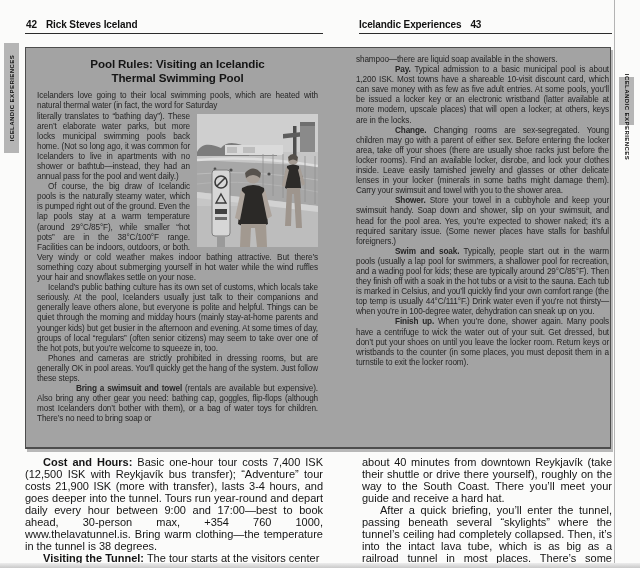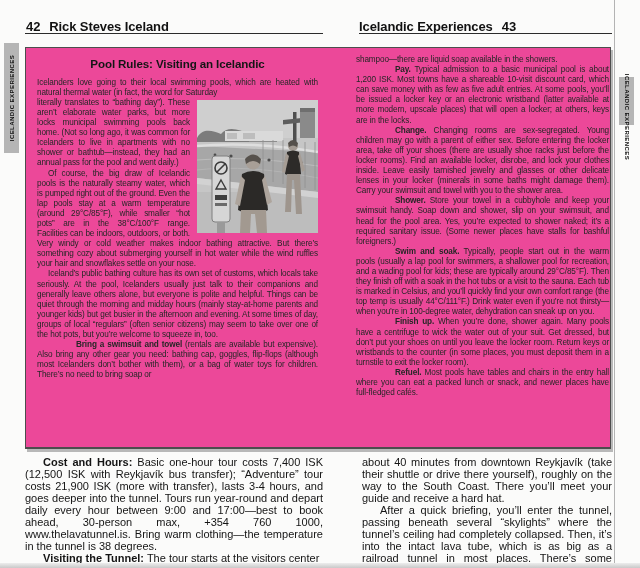--- a/index.html
+++ b/index.html
@@ -3,21 +3,21 @@
 <meta charset="utf-8">
 <style>
   html,body{margin:0;padding:0;}
   body{
     width:640px;height:568px;position:relative;overflow:hidden;
     background:#fbfbfa;
     font-family:"Liberation Sans",sans-serif;
     color:#1c1c1c;
   }
   
-  .page-header{position:absolute;top:19px;font-size:13px;font-weight:bold;letter-spacing:-0.1px;color:#111;}
+  .page-header{position:absolute;top:19px;font-size:10px;font-weight:bold;letter-spacing:-0.1px;color:#111;}
   .page-header .num{display:inline-block;}
   .hdr-left{left:26px;}
   .hdr-left .num{margin-right:9px;}
   .hdr-right{left:359px;width:253px;}
   .hdr-right .num{margin-left:9px;}
   .hdr-rule{position:absolute;top:33px;height:1.2px;background:#2b2b2b;}
   .rule-left{left:25px;width:298px;}
   .rule-right{left:359px;width:253px;}
   .page-edge-line{position:absolute;left:614px;top:0;width:1px;height:568px;background:#b3b3b3;}
   .bottom-shade{position:absolute;left:0;bottom:0;width:640px;height:5px;background:linear-gradient(#eceoec,#cfcfcf);background:linear-gradient(#ededed,#c9c9c9);}
@@ -25,21 +25,21 @@
   .tab{position:absolute;font-size:6px;font-weight:bold;letter-spacing:0.45px;color:#101010;}
   .tab .label{position:absolute;left:50%;top:50%;white-space:nowrap;}
   .tab-left{left:4px;top:43px;width:15px;height:110px;background:#b5b5b5;}
   .tab-left .label{transform:translate(-50%,-50%) rotate(-90deg);}
   .tab-right{left:619px;top:44px;width:15px;height:146px;}
   .tab-right .gray-block{position:absolute;left:0;top:33px;width:15px;height:48px;background:#b5b5b5;}
   .tab-right .label{transform:translate(-50%,-50%) rotate(90deg);}
   
   .sidebar-box{
     position:absolute;left:25px;top:47px;width:584px;height:399px;
-    background:#ec4899;border:1.5px solid #4d4d4d;border-bottom-width:2.5px;
+    background:#a3a3a3;border:1.5px solid #4d4d4d;border-bottom-width:2.5px;
     box-shadow:2px 3px 0 #b8b8b8;overflow:hidden;
   }
   .box-title{font-size:11.6px;font-weight:bold;text-align:center;line-height:1.18;color:#151515;margin:0 0 7px 0;}
   .col{position:absolute;font-size:8.2px;line-height:10.1px;letter-spacing:-0.12px;color:#262626;text-align:justify;}
   .col-left{left:11px;top:9px;width:281px;}
   .col-right{left:330px;top:7px;width:253px;}
   .bp{margin:0;}
   .bp.ind{text-indent:11px;}
   .lead{font-weight:bold;padding-left:28px;}
   
@@ -72,20 +72,21 @@
 <div class="tab tab-right">
   <span class="gray-block"></span>
   <span class="label">ICELANDIC EXPERIENCES</span>
 </div>
 
 <div class="sidebar-box">
 
   <div class="col col-left">
     <div class="box-title">
       <span>Pool Rules: Visiting an Icelandic</span><br>
+      <span>Thermal Swimming Pool</span>
     </div>
     <p class="bp"><span>Icelanders love going to their local swimming pools, which are heated with natural thermal water (in fact, the word for Saturday</span></p>
     <figure class="photo">
       <svg viewBox="0 0 121 133" xmlns="http://www.w3.org/2000/svg">
         <rect width="121" height="133" fill="#c6c6c6"></rect>
         <rect width="121" height="38" fill="#cfcfcf"></rect>
         <path d="M0,38 C6,27 16,31 24,34 C30,26 42,29 52,34 L52,42 L0,42 Z" fill="#7c7c7c"></path>
         <path d="M52,36 C60,30 72,33 80,36 L80,42 L52,42 Z" fill="#8d8d8d"></path>
         <rect x="28" y="31" width="58" height="10" fill="#dadada"></rect>
         <rect x="30" y="33" width="10" height="6" fill="#bdbdbd"></rect>
@@ -135,31 +136,31 @@
         <line x1="19.5" y1="72.5" x2="28.5" y2="63.5" stroke="#3a3a3a" stroke-width="1.6"></line>
         <path d="M24,80 L29,89 L19,89 Z" fill="none" stroke="#3a3a3a" stroke-width="1.4"></path>
         <rect x="18" y="95" width="12" height="5" fill="#3f3f3f"></rect>
         <rect x="18" y="103" width="12" height="3" fill="#6a6a6a"></rect>
         <rect x="20" y="122" width="8" height="11" fill="#9a9a9a"></rect>
       </svg>
     </figure>
     <p class="bp"><span>literally translates to “bathing day”). These aren’t elaborate water parks, but more locks municipal swimming pools back home. (Not so long ago, it was common for Icelanders to live in apartments with no shower or bathtub—instead, they had an annual pass for the pool and went daily.)</span></p>
     <p class="bp ind"><span>Of course, the big draw of Icelandic pools is the naturally steamy water, which is pumped right out of the ground. Even the lap pools stay at a warm temperature (around 29°C/85°F), while smaller “hot pots” are in the 38°C/100°F range. Facilities can be indoors, outdoors, or both. Very windy or cold weather makes indoor bathing attractive. But there’s something cozy about submerging yourself in hot water while the wind ruffles your hair and snowflakes settle on your nose.</span></p>
     <p class="bp ind"><span>Iceland’s public bathing culture has its own set of customs, which locals take seriously. At the pool, Icelanders usually just talk to their companions and generally leave others alone, but everyone is polite and helpful. Things can be quiet through the morning and midday hours (mainly stay-at-home parents and younger kids) but get busier in the afternoon and evening. At some times of day, groups of local “regulars” (often senior citizens) may seem to take over one of the hot pots, but you’re welcome to squeeze in, too.</span></p>
+    <p class="bp ind"><span>Phones and cameras are strictly prohibited in dressing rooms, but are generally OK in pool areas. You’ll quickly get the hang of the system. Just follow these steps.</span></p>
     <p class="bp ind"><b class="lead">Bring a swimsuit and towel</b><span> (rentals are available but expensive). Also bring any other gear you need: bathing cap, goggles, flip-flops (although most Icelanders don’t bother with them), or a bag of water toys for children. There’s no need to bring soap or</span></p>
   </div>
 
   <div class="col col-right">
     <p class="bp"><span>shampoo—there are liquid soap available in the showers.</span></p>
     <p class="bp ind"><b class="lead">Pay.</b><span> Typical admission to a basic municipal pool is about 1,200 ISK. Most towns have a shareable 10-visit discount card, which can save money with as few as five adult entries. At some pools, you’ll be issued a locker key or an electronic wristband (latter available at more modern, upscale places) that will open a locker; at others, keys are in the locks.</span></p>
     <p class="bp ind"><b class="lead">Change.</b><span> Changing rooms are sex-segregated. Young children may go with a parent of either sex. Before entering the locker area, take off your shoes (there are usually shoe racks just before the locker rooms). Find an available locker, disrobe, and lock your clothes inside. Leave easily tarnished jewelry and glasses or other delicate lenses in your locker (minerals in some baths might damage them). Carry your swimsuit and towel with you to the shower area.</span></p>
     <p class="bp ind"><b class="lead">Shower.</b><span> Store your towel in a cubbyhole and keep your swimsuit handy. Soap down and shower, slip on your swimsuit, and head for the pool area. Yes, you’re expected to shower naked; it’s a required sanitary issue. (Some newer places have stalls for bashful foreigners.)</span></p>
     <p class="bp ind"><b class="lead">Swim and soak.</b><span> Typically, people start out in the warm pools (usually a lap pool for swimmers, a shallower pool for recreation, and a wading pool for kids; these are typically around 29°C/85°F). Then they finish off with a soak in the hot tubs or a visit to the sauna. Each tub is marked in Celsius, and you’ll quickly find your own comfort range (the top temp is usually 44°C/111°F.) Drink water even if you’re not thirsty—when you’re in 100-degree water, dehydration can sneak up on you.</span></p>
     <p class="bp ind"><b class="lead">Finish up.</b><span> When you’re done, shower again. Many pools have a centrifuge to wick the water out of your suit. Get dressed, but don’t put your shoes on until you leave the locker room. Return keys or wristbands to the counter (in some places, you must deposit them in a turnstile to exit the locker room).</span></p>
-    <p class="bp ind"><b class="lead">Refuel.</b><span> Most pools have tables and chairs in the entry hall where you can eat a packed lunch or snack, and newer places have full-fledged cafés.</span></p>
   </div>
 
 </div>
 
 <div class="serif-block sb-left">
   <p class="sp ind"><b class="slead">Cost and Hours:</b><span> Basic one-hour tour costs 7,400 ISK (12,500 ISK with Reykjavík bus transfer); “Adventure” tour costs 21,900 ISK (more with transfer), lasts 3-4 hours, and goes deeper into the tunnel. Tours run year-round and depart daily every hour between 9:00 and 17:00—best to book ahead, 30-person max, +354 760 1000, www.thelavatunnel.is. Bring warm clothing—the temperature in the tunnel is 38 degrees.</span></p>
   <p class="sp ind"><b class="slead">Visiting the Tunnel:</b><span> The tour starts at the visitors center</span></p>
 </div>
 
 <div class="serif-block sb-right">

